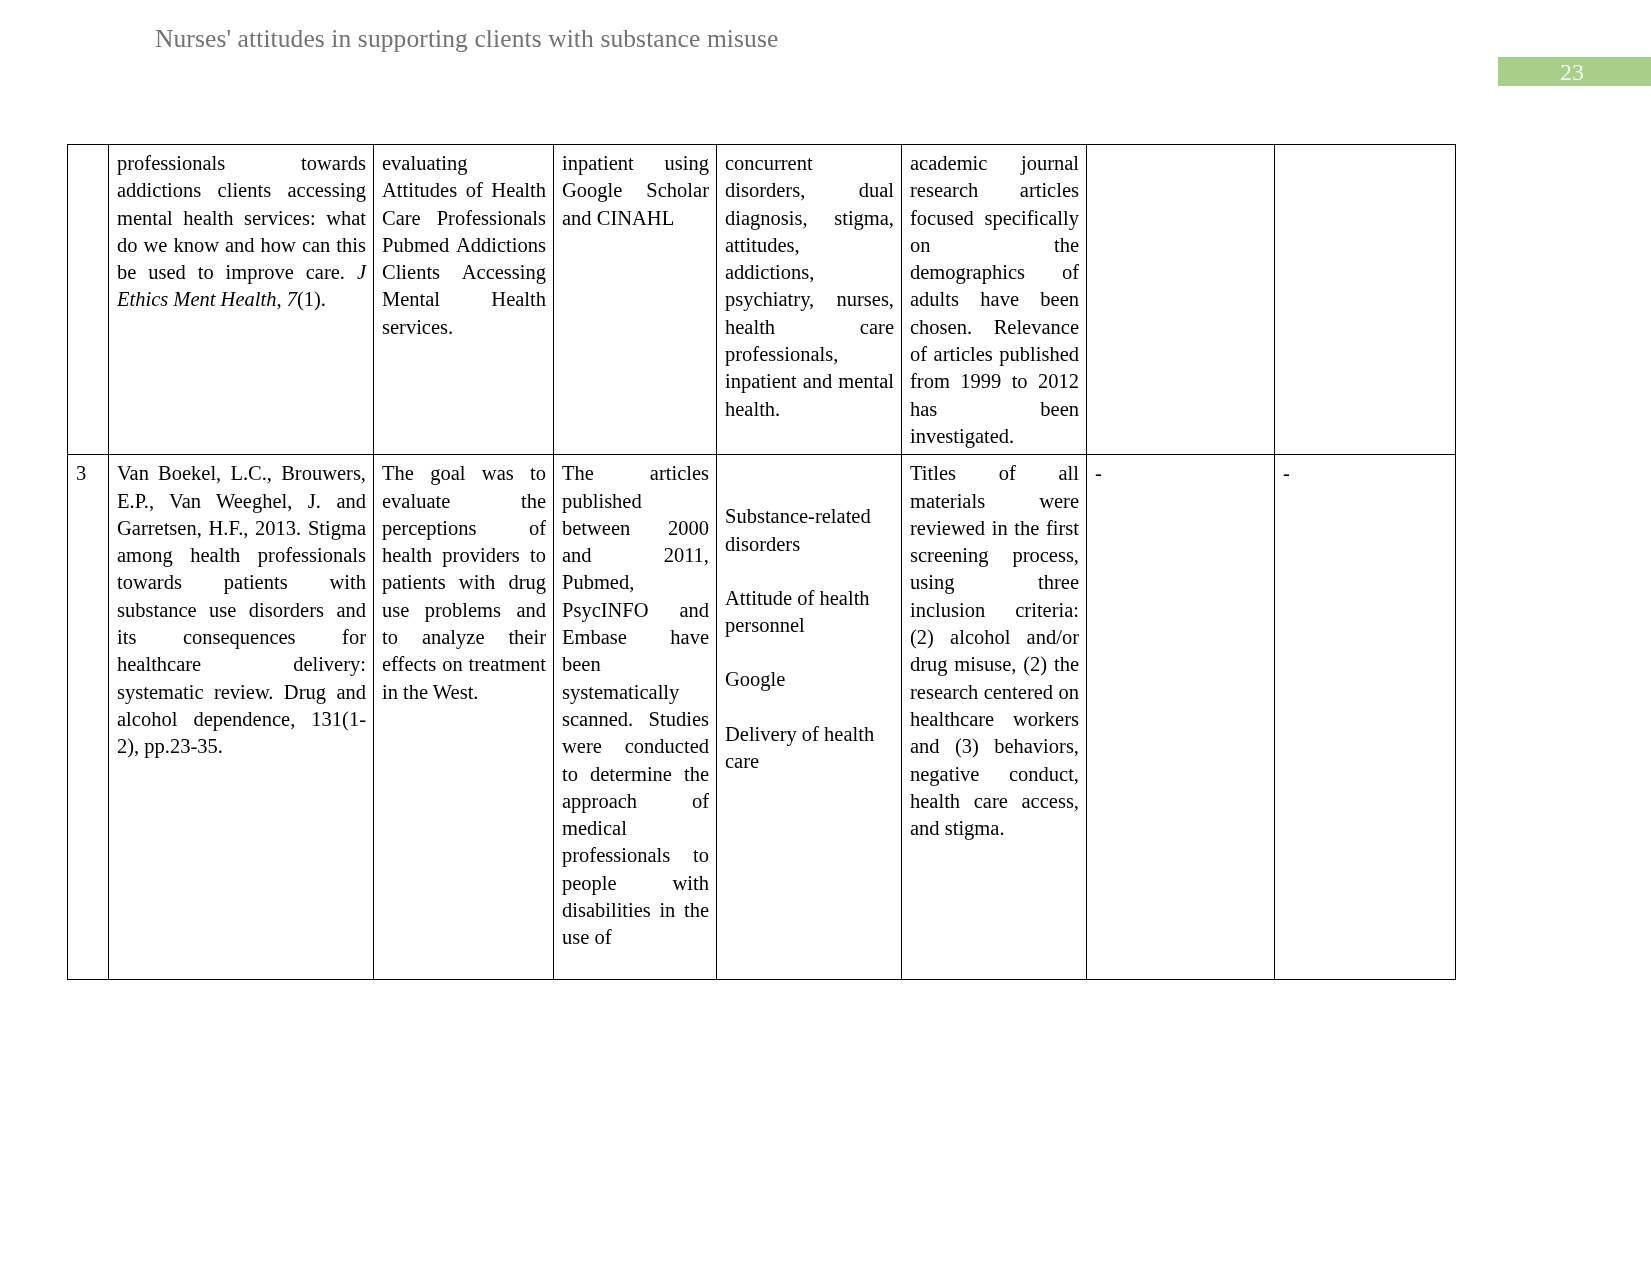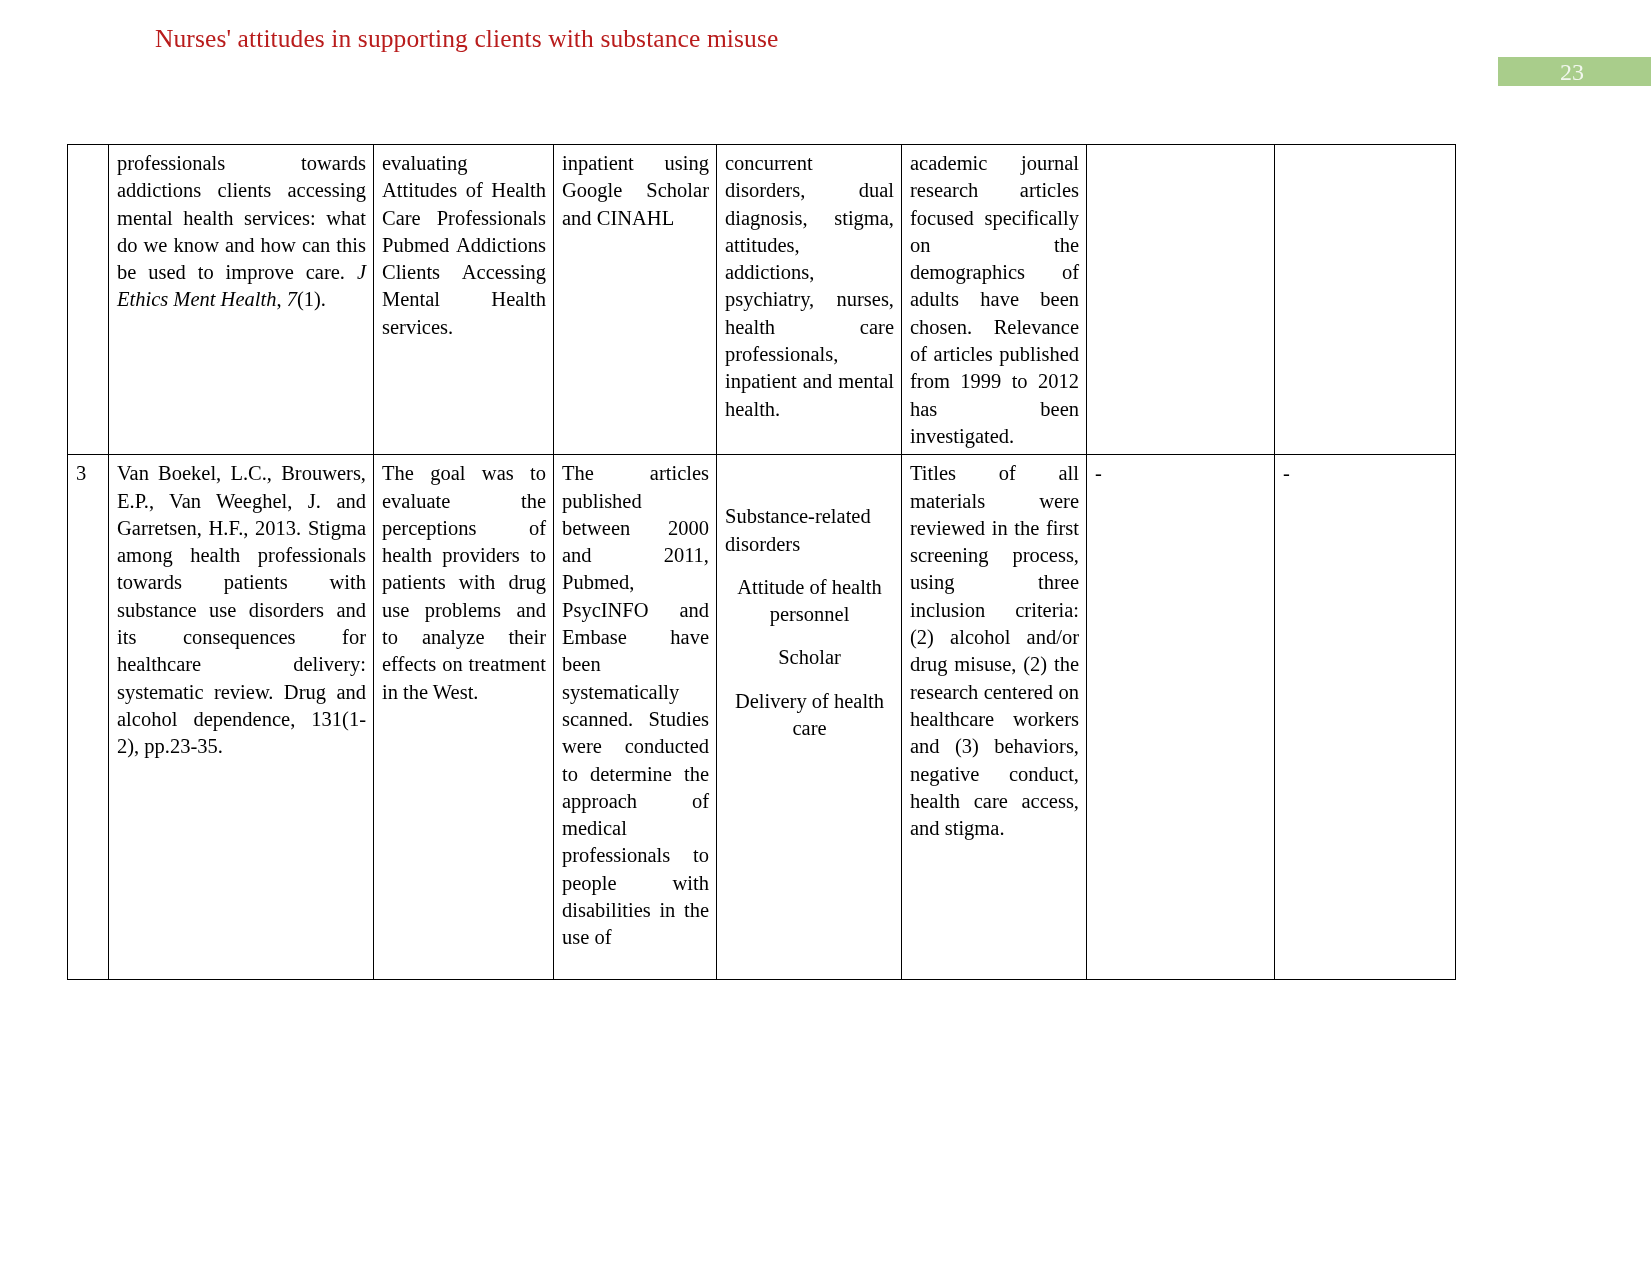--- a/index.html
+++ b/index.html
@@ -28,21 +28,21 @@
     left: 0;
     top: 0;
     width: 1651px;
     height: 100px;
   }
   .header-title {
     position: absolute;
     left: 155px;
     top: 24px;
     font-size: 25.5px;
-    color: #b91c1c;
+    color: #737373;
     letter-spacing: 0.1px;
     white-space: nowrap;
   }
   .page-number-band {
     position: absolute;
     left: 1498px;
     top: 57px;
     width: 153px;
     height: 29px;
     background: #a9cd8b;
@@ -99,21 +99,21 @@
   .cell-p {
     margin: 0;
     text-align: justify;
     text-justify: inter-word;
     -webkit-hyphens: none;
     hyphens: none;
   }
   .cell-p + .cell-p { margin-top: 0; }
 
   
-  .gap-list .cell-p + .cell-p { margin-top: 16px; text-align: center; }
+  .gap-list .cell-p + .cell-p { margin-top: 27px; }
   .gap-list .cell-p { text-align: left; margin-top: 43px; }
 
   .left-align { text-align: left; }
   .ital { font-style: italic; }
 
   
   .row-clip td {
     height: 515px;
   }
 </style>
@@ -185,21 +185,21 @@
             <p class="cell-p">The goal was to evaluate the perceptions of health providers to patients with drug use problems and to analyze their effects on treatment in the West.</p>
           </td>
 
           <td>
             <p class="cell-p">The articles published between 2000 and 2011, Pubmed, PsycINFO and Embase have been systematically scanned. Studies were conducted to determine the approach of medical professionals to people with disabilities in the use of</p>
           </td>
 
           <td class="gap-list">
             <p class="cell-p">Substance-related disorders</p>
             <p class="cell-p">Attitude of health personnel</p>
-            <p class="cell-p">Scholar</p>
+            <p class="cell-p">Google</p>
             <p class="cell-p">Delivery of health care</p>
           </td>
 
           <td>
             <p class="cell-p">Titles of all materials were reviewed in the first screening process, using three inclusion criteria: (2) alcohol and/or drug misuse, (2) the research centered on healthcare workers and (3) behaviors, negative conduct, health care access, and stigma.</p>
           </td>
 
           <td>
             <p class="cell-p left-align">-</p>
           </td>

